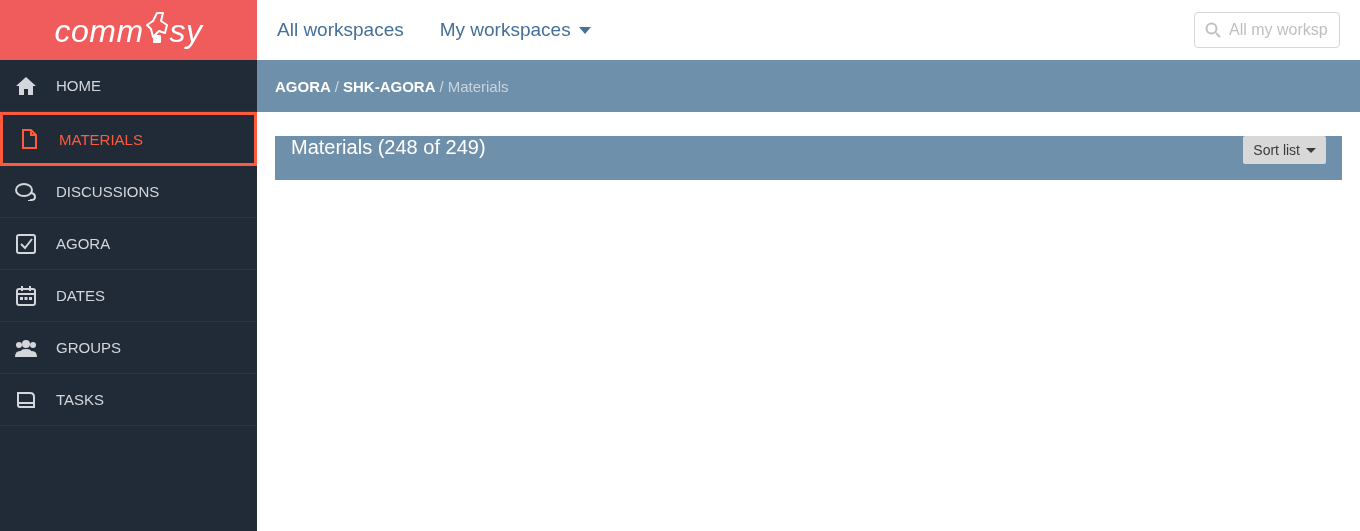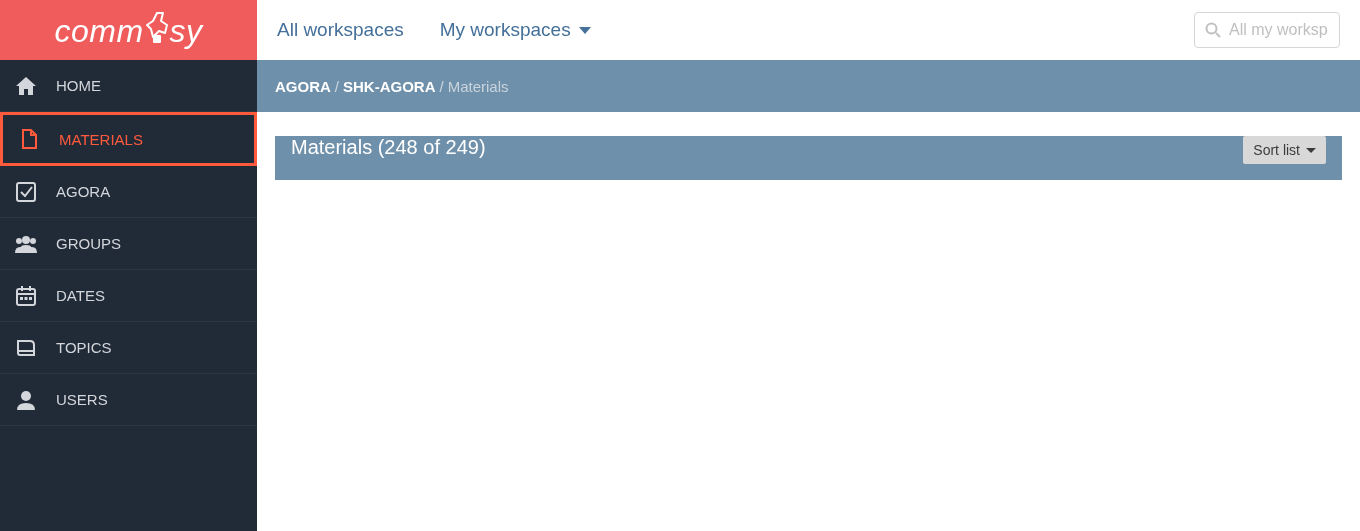--- a/index.html
+++ b/index.html
@@ -230,78 +230,78 @@
     <div class="sidebar-item active">
       <span class="icon">
         <svg width="16" height="20" viewBox="0 0 16 20" fill="none" stroke="currentColor" stroke-width="2">
             <path d="M2 1 L10 1 L15 6 L15 19 L2 19 Z"></path>
             <path d="M10 1 L10 6 L15 6"></path>
           </svg>
       </span>
       <span>MATERIALS</span>
     </div>
 
+    <div class="sidebar-item">
+      <span class="icon">
+        <svg width="22" height="18" viewBox="0 0 22 18" fill="none" stroke="currentColor" stroke-width="2">
+            <ellipse cx="9" cy="7" rx="8" ry="6"></ellipse>
+            <path d="M15 10 Q20 10 20 14 Q20 17 16 17 L14 19 L14 17"></path>
+          </svg>
+      </span>
+      <span>DISCUSSIONS</span>
+    </div>
 
     <div class="sidebar-item">
       <span class="icon">
         <svg width="20" height="20" viewBox="0 0 20 20" fill="none" stroke="currentColor" stroke-width="2">
             <rect x="1" y="1" width="18" height="18" rx="2"></rect>
             <path d="M5 10 L9 14 L16 5"></path>
           </svg>
       </span>
       <span>AGORA</span>
-    </div>
-
-    <div class="sidebar-item">
-      <span class="icon">
-        <svg width="22" height="18" viewBox="0 0 22 18" fill="currentColor">
-            <circle cx="11" cy="5" r="4"></circle>
-            <circle cx="4" cy="6" r="3"></circle>
-            <circle cx="18" cy="6" r="3"></circle>
-            <path d="M0 18 Q0 12 5 12 L6 12 Q6 10 11 10 Q16 10 16 12 L17 12 Q22 12 22 18 Z"></path>
-          </svg>
-      </span>
-      <span>GROUPS</span>
     </div>
 
     <div class="sidebar-item">
       <span class="icon">
         <svg width="20" height="20" viewBox="0 0 20 20" fill="currentColor">
             <rect x="1" y="3" width="18" height="16" rx="2" fill="none" stroke="currentColor" stroke-width="2"></rect>
             <line x1="1" y1="8" x2="19" y2="8" stroke="currentColor" stroke-width="2"></line>
             <rect x="5" y="0" width="2" height="5"></rect>
             <rect x="13" y="0" width="2" height="5"></rect>
             <rect x="4" y="11" width="3" height="3"></rect>
             <rect x="8.5" y="11" width="3" height="3"></rect>
             <rect x="13" y="11" width="3" height="3"></rect>
           </svg>
       </span>
       <span>DATES</span>
     </div>
 
     <div class="sidebar-item">
       <span class="icon">
+        <svg width="22" height="18" viewBox="0 0 22 18" fill="currentColor">
+            <circle cx="11" cy="5" r="4"></circle>
+            <circle cx="4" cy="6" r="3"></circle>
+            <circle cx="18" cy="6" r="3"></circle>
+            <path d="M0 18 Q0 12 5 12 L6 12 Q6 10 11 10 Q16 10 16 12 L17 12 Q22 12 22 18 Z"></path>
+          </svg>
+      </span>
+      <span>GROUPS</span>
+    </div>
+
+    <div class="sidebar-item">
+      <span class="icon">
         <svg width="20" height="18" viewBox="0 0 20 18" fill="none" stroke="currentColor" stroke-width="2">
             <path d="M2 2 L14 2 Q18 2 18 6 L18 16 L4 16 Q2 16 2 14 Z"></path>
             <line x1="2" y1="12" x2="18" y2="12"></line>
           </svg>
       </span>
-      <span>TOPICS</span>
-    </div>
-
-
-    <div class="sidebar-item">
-      <span class="icon">
-        <svg width="18" height="20" viewBox="0 0 18 20" fill="currentColor">
-            <circle cx="9" cy="6" r="5"></circle>
-            <path d="M0 20 Q0 13 9 13 Q18 13 18 20 Z"></path>
-          </svg>
-      </span>
-      <span>USERS</span>
-    </div>
+      <span>TASKS</span>
+    </div>
+
+
   </aside>
 
   <main class="main">
     <div class="topbar">
       <div class="topbar-link">
         <span>All workspaces</span>
       </div>
       <div class="topbar-link">
         <span>My workspaces</span>
         <span class="caret-down-lg"></span>

